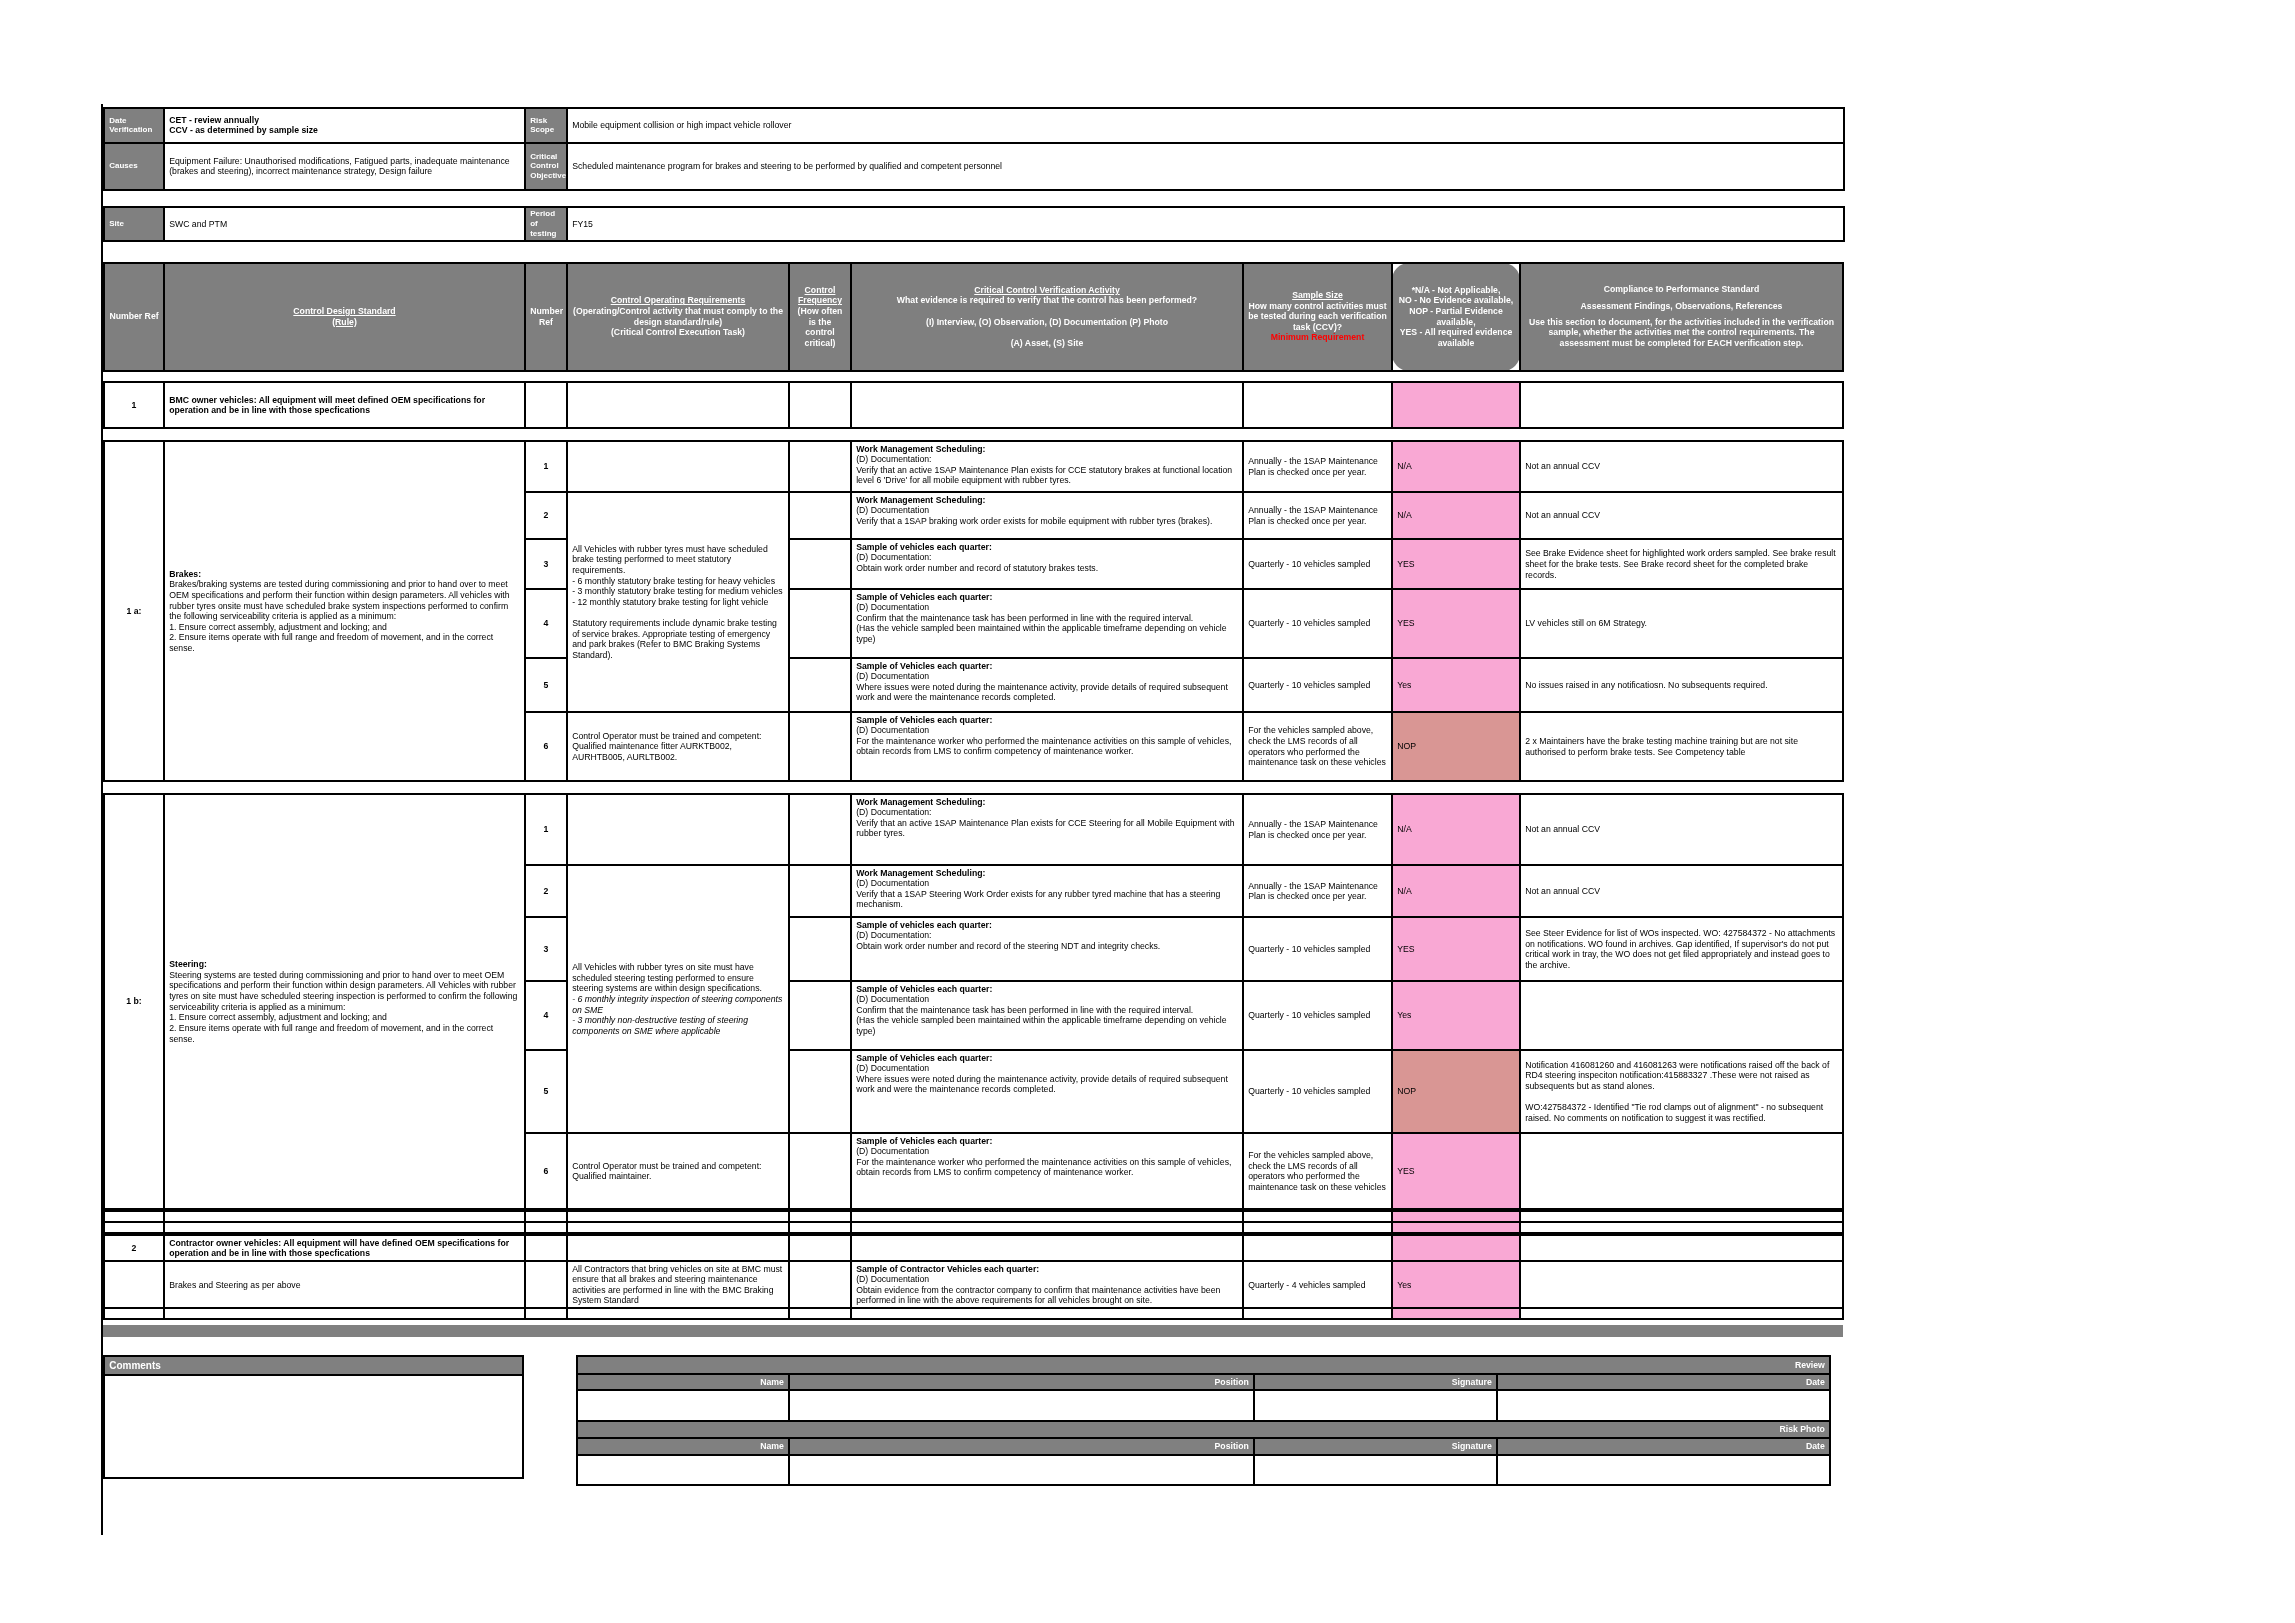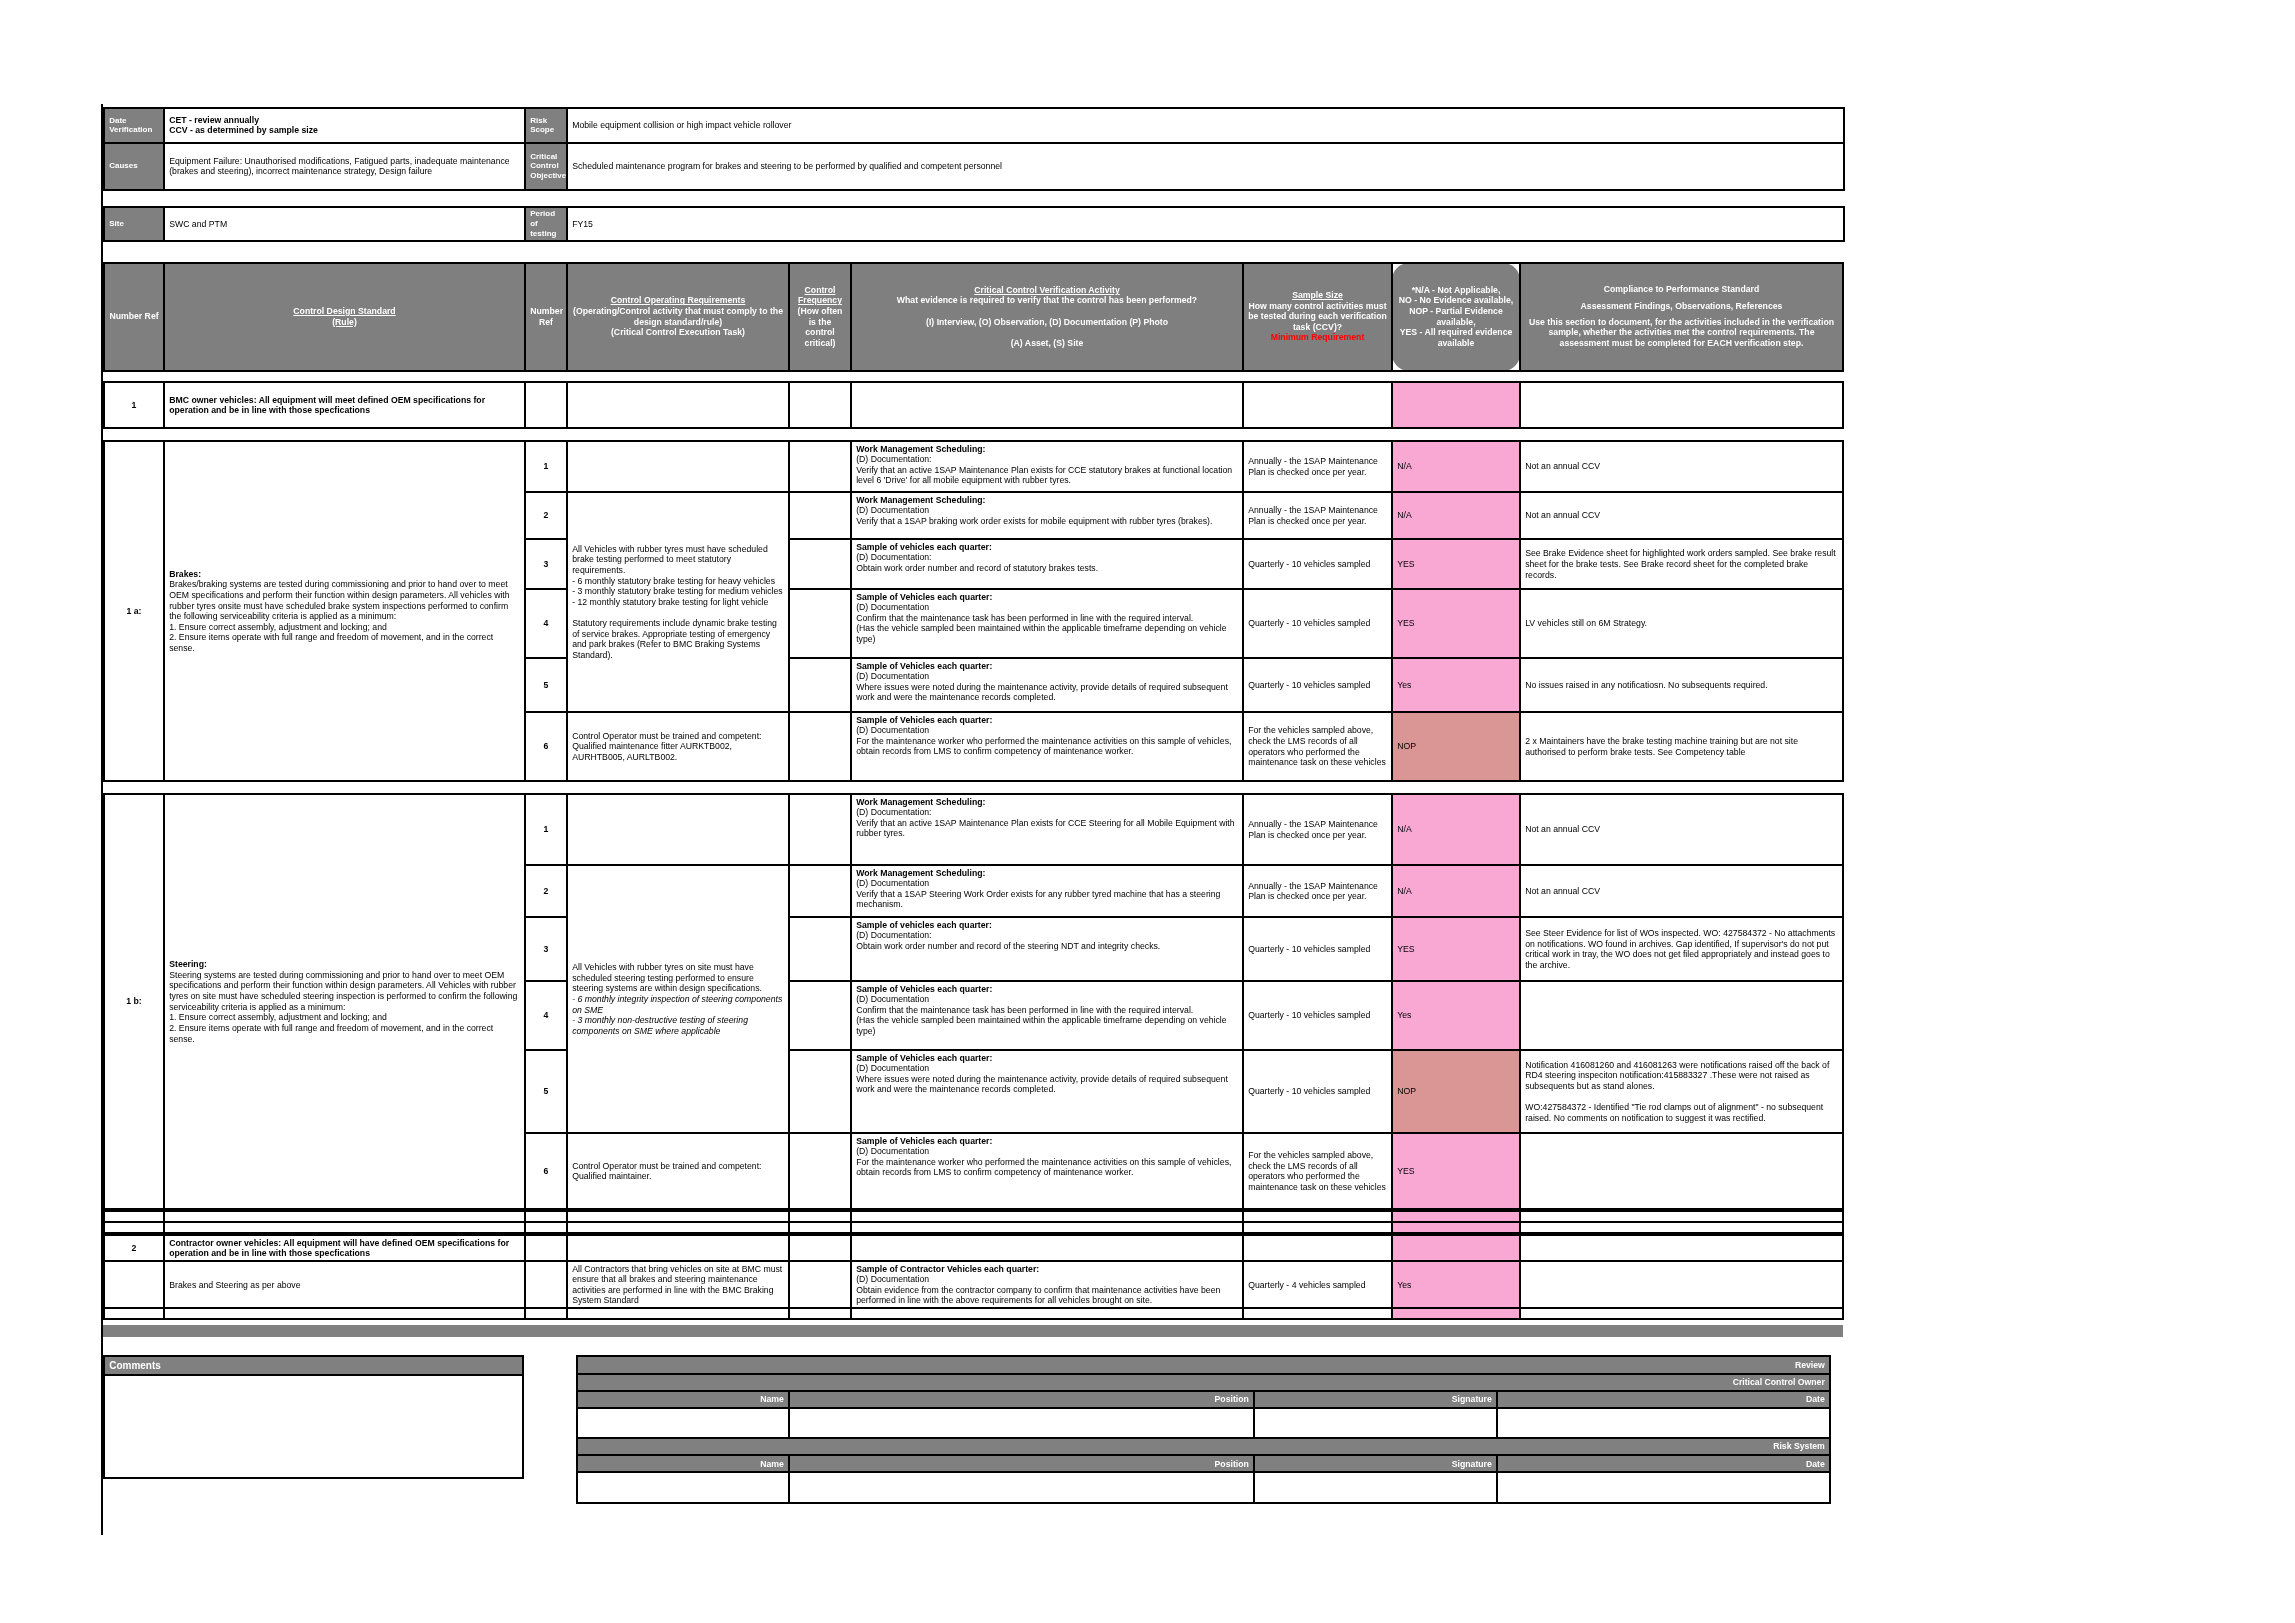--- a/index.html
+++ b/index.html
@@ -502,49 +502,46 @@
         <colgroup>
             <col class="rc1">
             <col class="rc2">
             <col class="rc3">
             <col class="rc4">
           </colgroup>
         <tbody>
             <tr style="height:17.4px">
           <td colspan="4" class="rh">Review</td>
         </tr>
+        <tr style="height:16.7px">
+          <td class="rh">Name</td>
+          <td class="rh">Position</td>
+          <td class="rh">Signature</td>
+          <td class="rh">Date</td>
+        </tr>
+        <tr style="height:30.5px">
+          <td></td>
+          <td></td>
+          <td></td>
+          <td></td>
+        </tr>
         <tr style="height:17.4px">
-          <td colspan="4" class="rh">Critical Control Owner</td>
+          <td colspan="4" class="rh">Risk Photo</td>
         </tr>
         <tr style="height:16.7px">
           <td class="rh">Name</td>
           <td class="rh">Position</td>
           <td class="rh">Signature</td>
           <td class="rh">Date</td>
         </tr>
         <tr style="height:30.5px">
           <td></td>
           <td></td>
           <td></td>
           <td></td>
         </tr>
-        <tr style="height:17.4px">
-          <td colspan="4" class="rh">Risk System</td>
-        </tr>
-        <tr style="height:16.7px">
-          <td class="rh">Name</td>
-          <td class="rh">Position</td>
-          <td class="rh">Signature</td>
-          <td class="rh">Date</td>
-        </tr>
-        <tr style="height:30.5px">
-          <td></td>
-          <td></td>
-          <td></td>
-          <td></td>
-        </tr>
       </tbody>
         </table>
     </div>
 
   </div>
 </div>
 
 
 </body></html>

